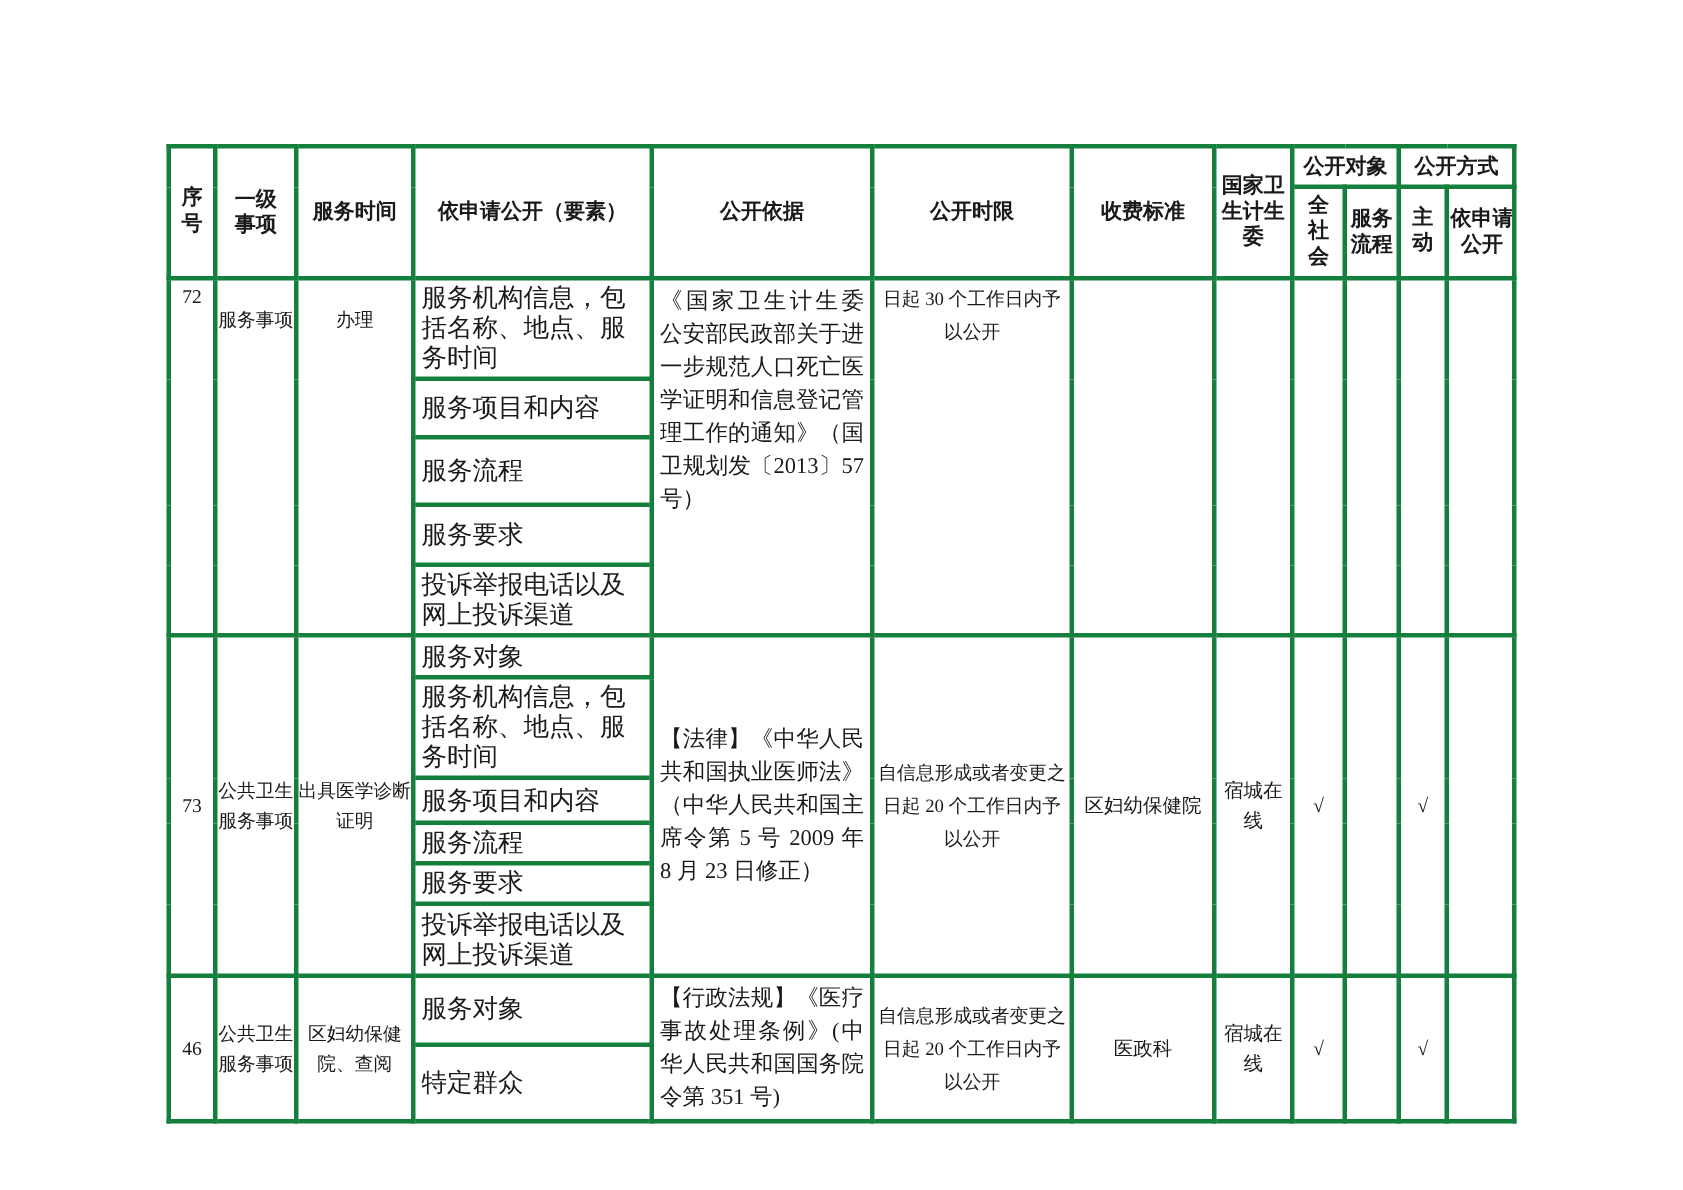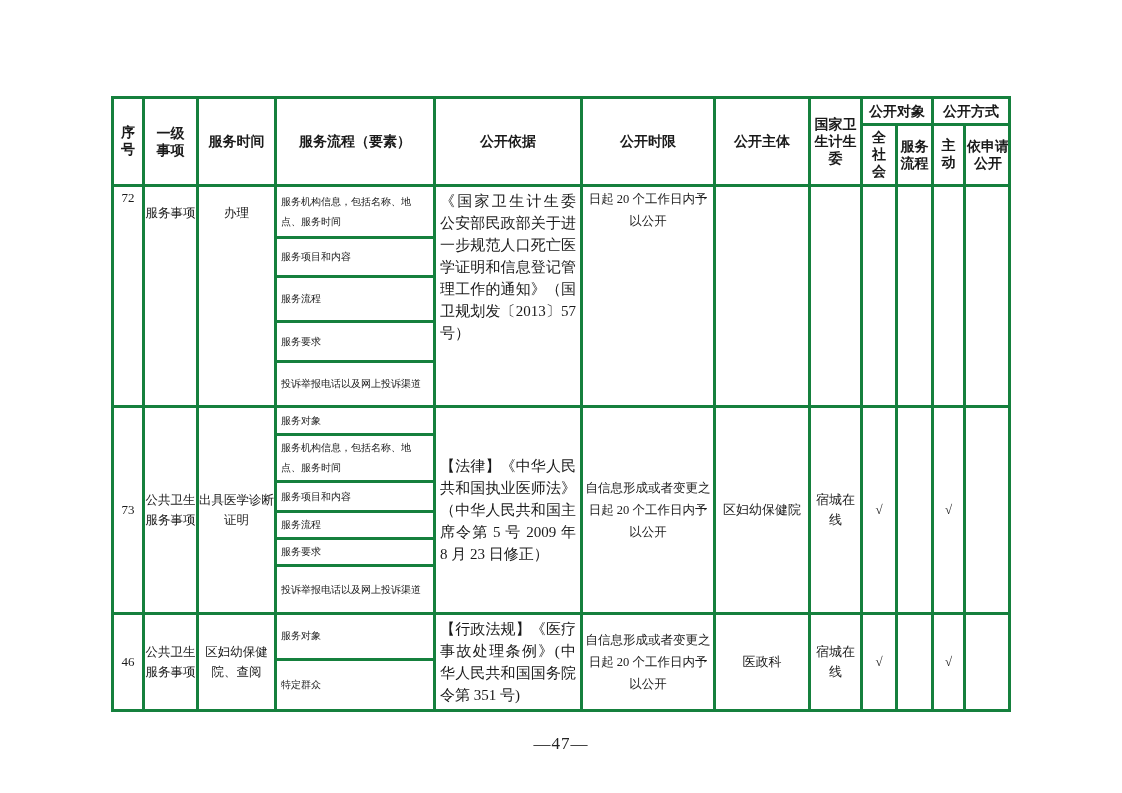--- a/index.html
+++ b/index.html
@@ -16,21 +16,21 @@
     border:2px solid #333;
   }
   th, td {
     border:3px solid #15803d;
     font-size:13px; line-height:20px;
     vertical-align:middle; text-align:center;
     padding:1px 2px; overflow:hidden;
     word-break:break-all;
   }
   th { font-weight:bold; font-size:14px; line-height:17px; padding:2px 1px; }
-  td.content { text-align:left; font-size:10px; padding:2px 4px; }
+  td.content { text-align:left; font-size:17px; padding:2px 4px; }
   td.basis   { text-align:justify; text-align-last:left; font-size:15px; padding:3px 4px; line-height:22px; }
   td.deadline{ font-size:12.5px; line-height:22px; }
   td.lv      { font-size:12.5px; padding:16px 0; }
   td.top     { vertical-align:top; }
   .w1 { display:inline-block; width:1em;font-family:Liberation Mono, monospace; }
   .w2 { display:inline-block; width:2em; }
   .w3 { display:inline-block; width:3em; }
   .pageno {
     text-align:center; margin-top:22px; font-size:17px; color:#222;
     letter-spacing:1px;
@@ -53,44 +53,44 @@
         <col style="width:35px">
       <col style="width:36px">
         <col style="width:32px">
         <col style="width:45px">
     </colgroup>
     <thead>
       <tr style="height:27px">
         <th rowspan="2"><span class="w1">序号</span></th>
         <th rowspan="2"><span class="w2">一级事项</span></th>
         <th rowspan="2">服务时间</th>
-        <th rowspan="2">服务流程（要素）</th>
+        <th rowspan="2">依申请公开（要素）</th>
         <th rowspan="2">公开依据</th>
         <th rowspan="2">公开时限</th>
-        <th rowspan="2">公开主体</th>
+        <th rowspan="2">收费标准</th>
         <th rowspan="2"><span class="w3">国家卫生计生委</span></th>
         <th colspan="2">公开对象</th>
         <th colspan="2">公开方式</th>
       </tr>
       <tr style="height:61px">
         <th><span class="w1">全社会</span></th>
         <th><span class="w2">服务流程</span></th>
         <th><span class="w1">主动</span></th>
         <th><span class="w3">依申请公开</span></th>
       </tr>
     </thead>
     <tbody>
 
       <tr style="height:52px">
         <td rowspan="5" class="top">72</td>
         <td rowspan="5" class="top lv">服务事项</td>
         <td rowspan="5" class="top lv">办理</td>
         <td class="content">服务机构信息，包括名称、地点、服务时间</td>
         <td rowspan="5" class="basis top">《国家卫生计生委 公安部民政部关于进一步规范人口死亡医学证明和信息登记管理工作的通知》（国卫规划发〔2013〕57 号）</td>
-        <td rowspan="5" class="deadline top">日起 20 个工作日内予以公开</td>
+        <td rowspan="5" class="deadline top">日起 30 个工作日内予以公开</td>
         <td rowspan="5"></td>
         <td rowspan="5"></td>
         <td rowspan="5"></td>
         <td rowspan="5"></td>
         <td rowspan="5"></td>
         <td rowspan="5"></td>
       </tr>
       <tr style="height:39px">
           <td class="content">服务项目和内容</td>
         </tr>
@@ -147,14 +147,13 @@
         <td rowspan="2"></td>
         <td rowspan="2">√</td>
         <td rowspan="2"></td>
       </tr>
       <tr style="height:48px">
           <td class="content">特定群众</td>
         </tr>
     </tbody>
   </table>
 
-  <div class="pageno">—47—</div>
 </div>
 
 </body></html>

